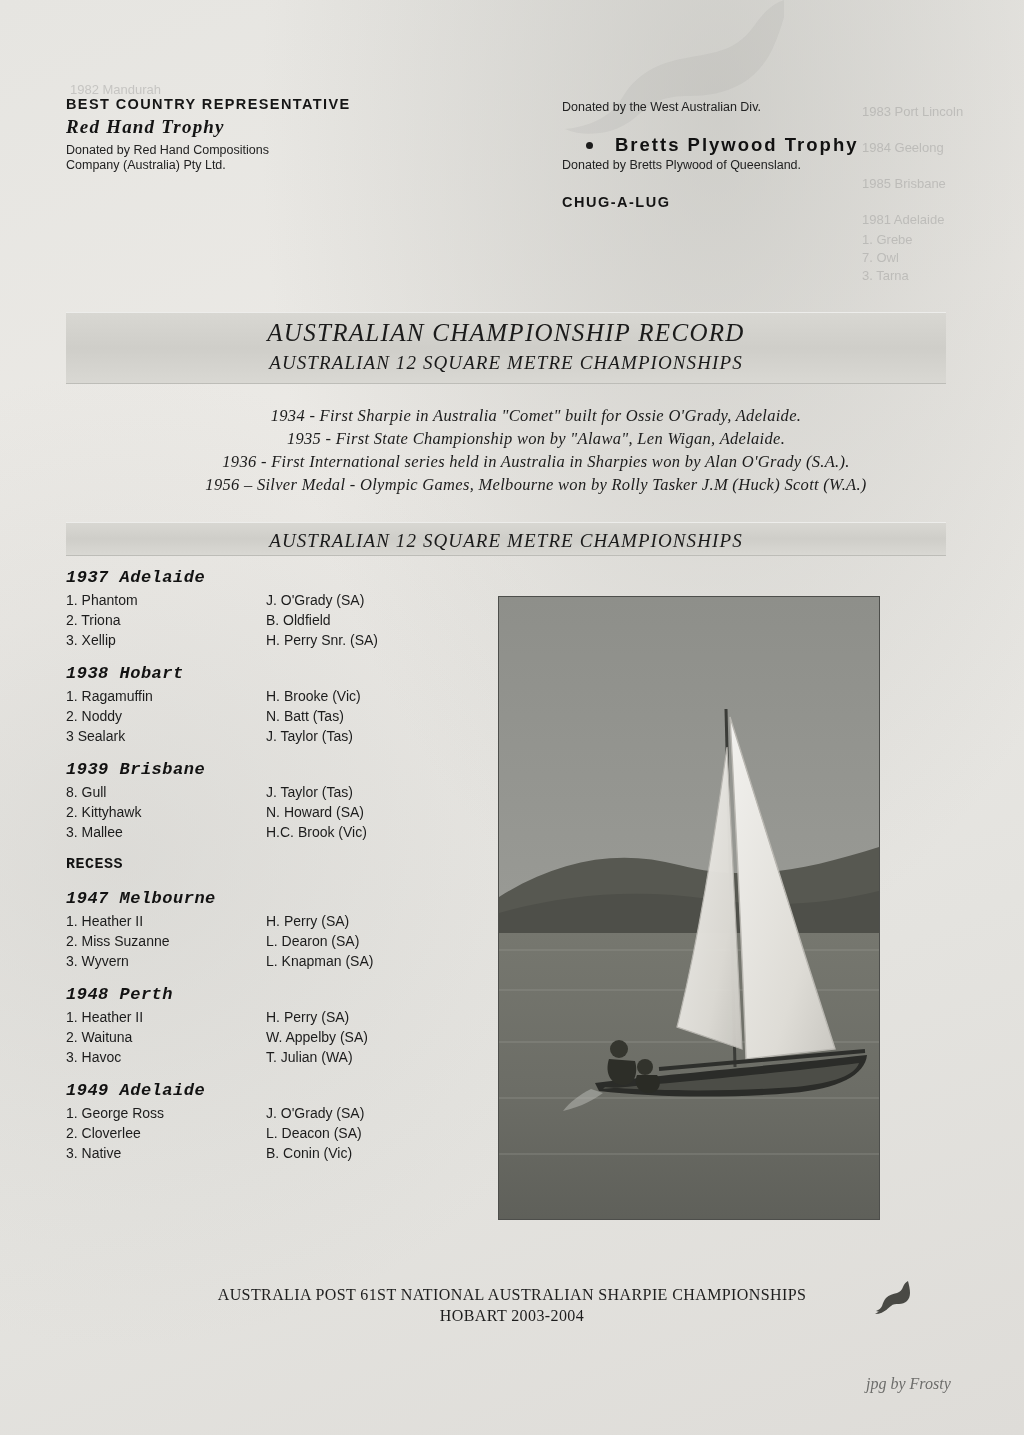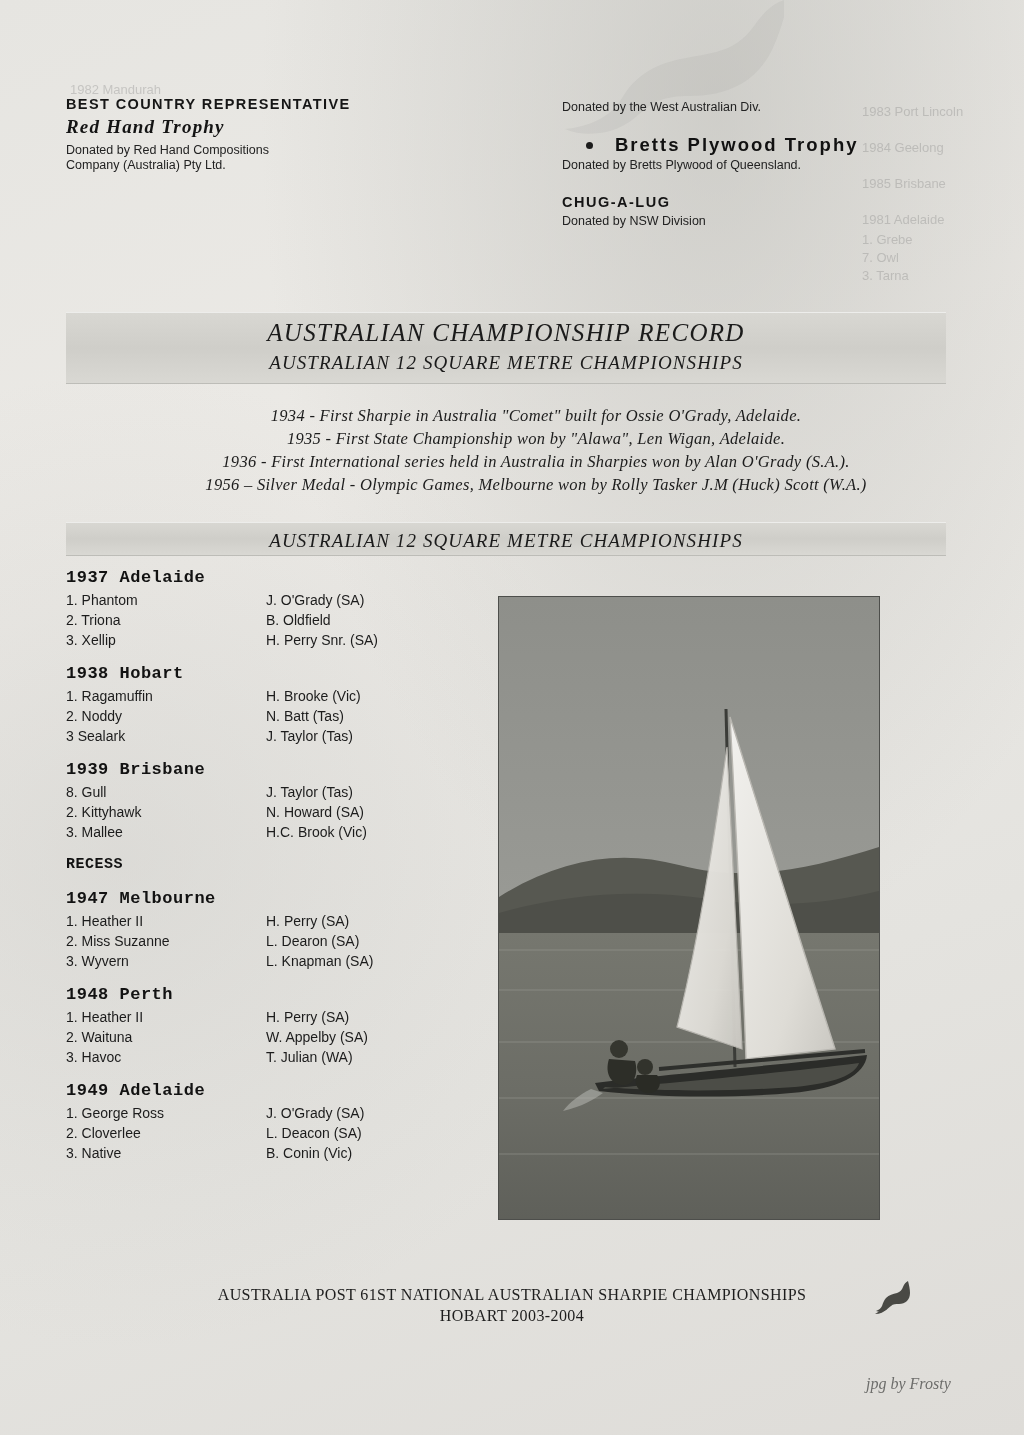--- a/index.html
+++ b/index.html
@@ -187,20 +187,21 @@
     width: 400px;
   }
   .yr-block { margin-bottom: 14px; }
   .yr-title {
     font-family: "Liberation Mono", monospace;
     font-size: 17px;
     font-weight: bold;
     letter-spacing: .5px;
     color: #121212;
     margin-bottom: 3px;
+    font-style: italic;
   }
   .yr-row {
     display: flex;
     font-size: 14px;
     line-height: 20px;
     color: #1c1c1c;
   }
   .yr-row .pos { width: 200px; }
   .yr-row .who { width: 200px; }
   .recess {
@@ -296,21 +297,20 @@
   <div class="trophy-right">
     <div class="r-line1">Donated by the West Australian Div.</div>
 
     <div class="bretts">
       <span class="bullet"></span>
       <span class="bretts-title">Bretts Plywood Trophy</span>
     </div>
     <div class="bretts-don">Donated by Bretts Plywood of Queensland.</div>
 
     <div class="chug">CHUG-A-LUG</div>
-    <div class="chug-sub">Donated by NSW Division</div>
   </div>
 
   <div class="banner banner1">
     <div class="script-big">AUSTRALIAN CHAMPIONSHIP RECORD</div>
     <div class="script-mid">AUSTRALIAN 12 SQUARE METRE CHAMPIONSHIPS</div>
   </div>
 
   <div class="history">
     <div>1934 - First Sharpie in Australia "Comet" built for Ossie O'Grady, Adelaide.</div>
     <div>1935 - First State Championship won by "Alawa", Len Wigan, Adelaide.</div>

